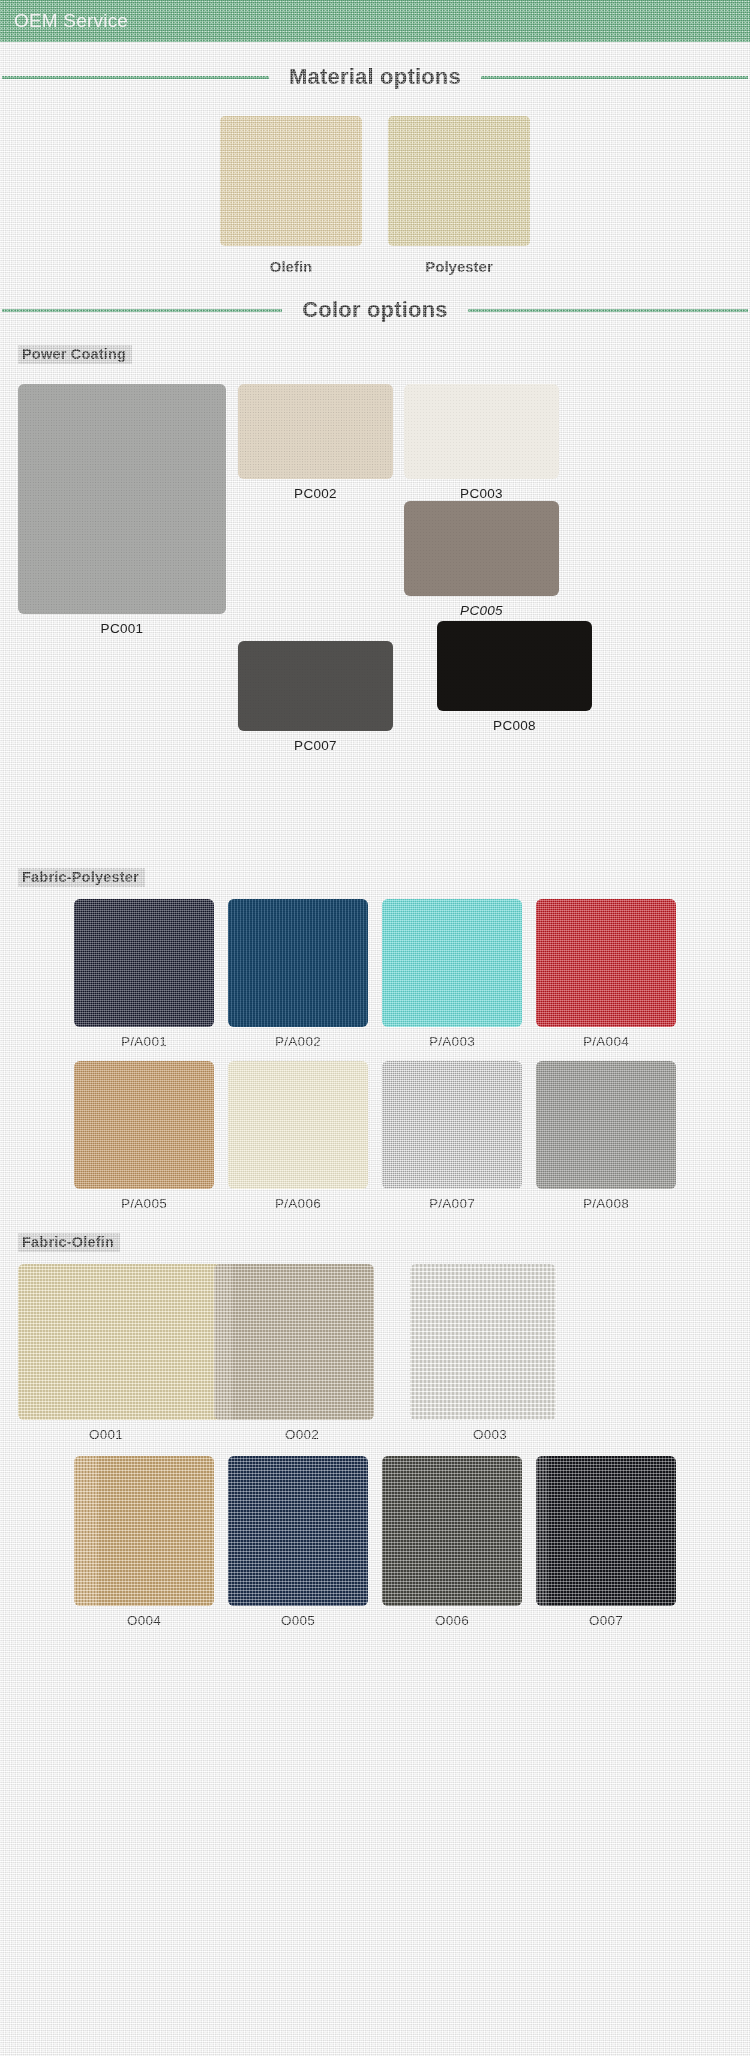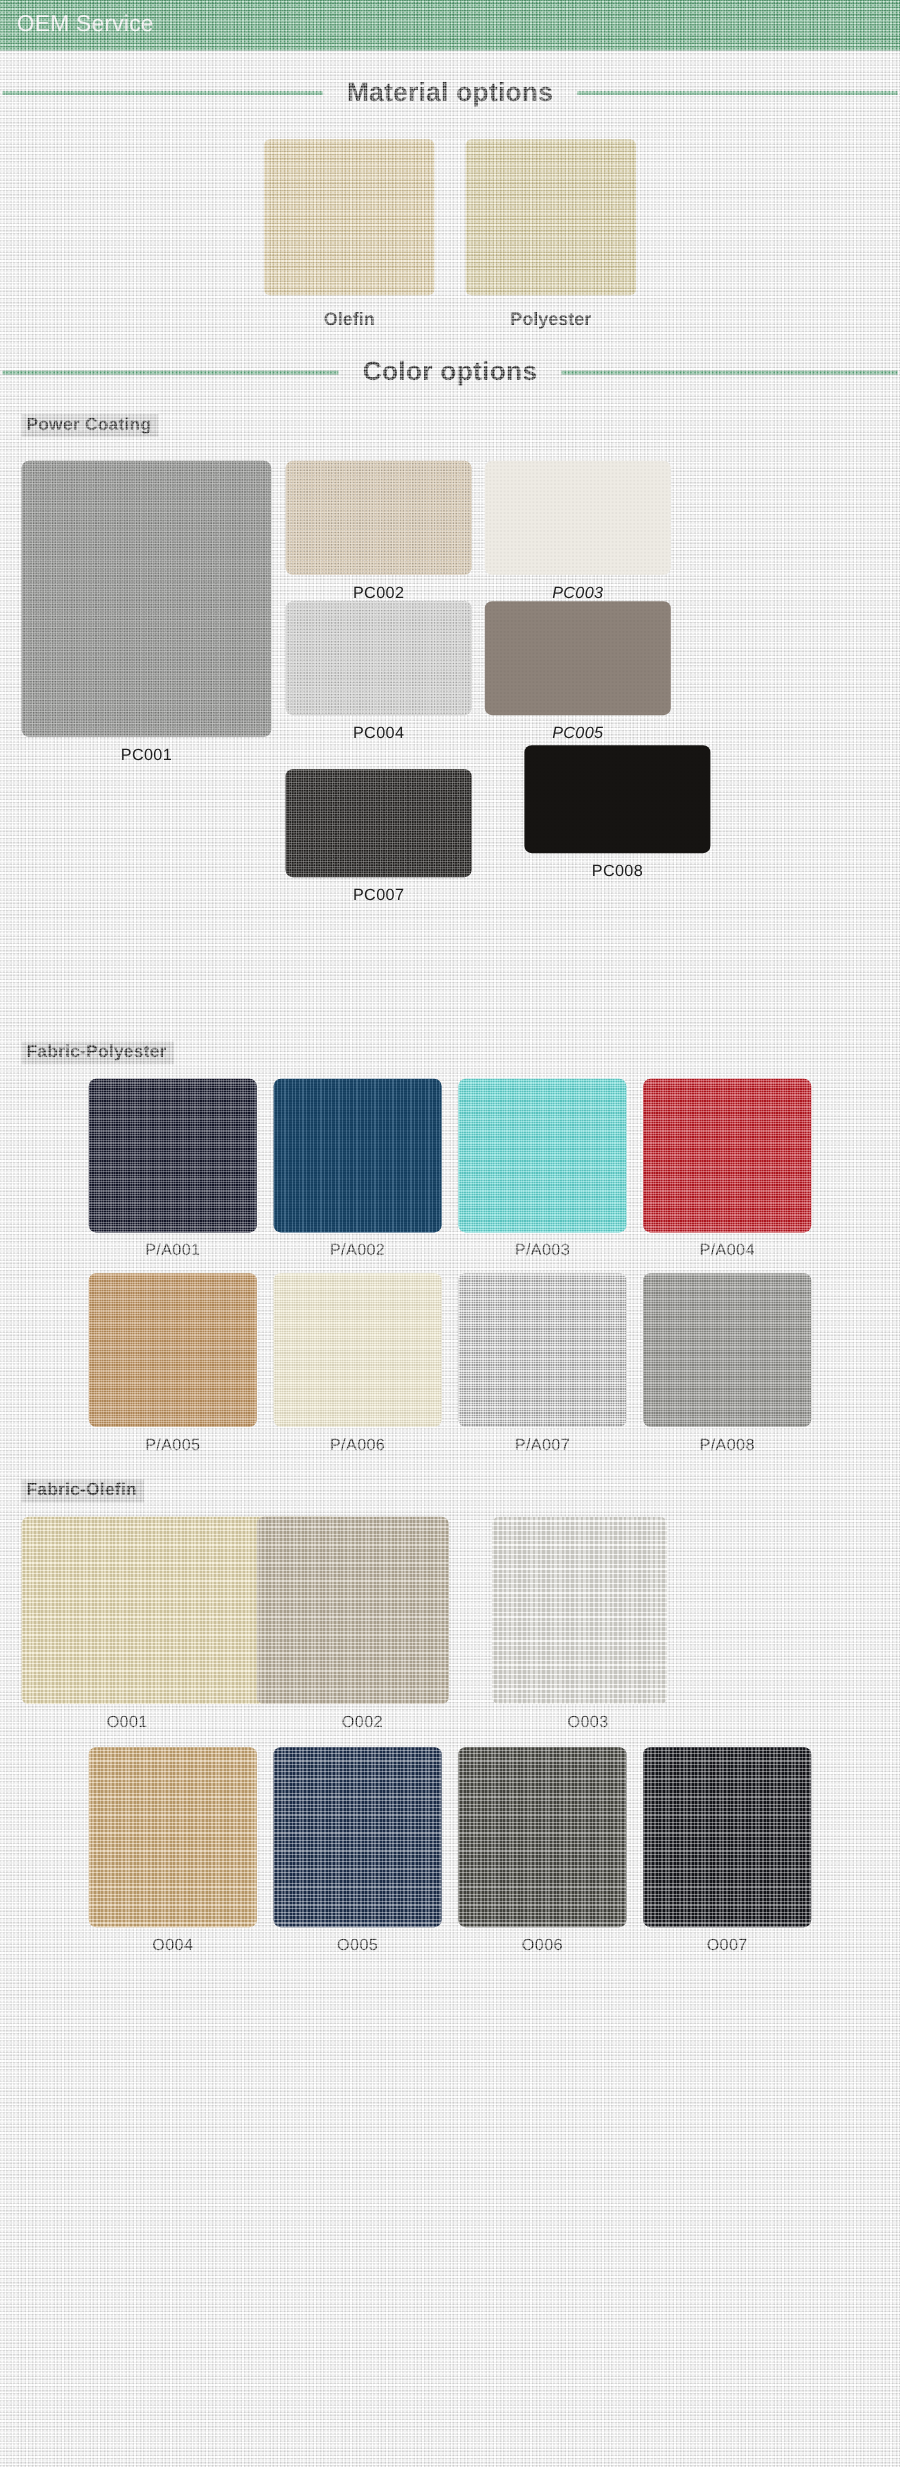--- a/index.html
+++ b/index.html
@@ -224,29 +224,25 @@
     <div class="pc-abs" style="left:18px; top:8px;">
       <div class="sw tx-grain" id="pc0" style="width: 208px; height: 230px; background-color: rgb(142, 143, 141);"></div>
       <div class="cap">PC001</div>
     </div>
 
     <div class="pc-abs" style="left:238px; top:8px;">
       <div class="sw tx-grain" id="pc1" style="width: 155px; height: 95px; background-color: rgb(214, 200, 178);"></div>
       <div class="cap">PC002</div>
     </div>
 
-    <div class="pc-abs" style="left:404px; top:8px;font-style:italic;">
+    <div class="pc-abs" style="left:404px; top:8px;">
       <div class="sw tx-smooth" id="pc2" style="width: 155px; height: 95px; background-color: rgb(238, 235, 228);"></div>
       <div class="cap">PC003</div>
     </div>
 
-    <div class="pc-abs" style="left:238px; top:125px;">
-      <div class="sw tx-grain" id="pc3" style="width: 155px; height: 95px; background-color: rgb(208, 208, 207);"></div>
-      <div class="cap">PC004</div>
-    </div>
 
     <div class="pc-abs" style="left:404px; top:125px;font-style:italic;">
       <div class="sw tx-smooth" id="pc4" style="width: 155px; height: 95px; background-color: rgb(141, 130, 121);"></div>
       <div class="cap">PC005</div>
     </div>
 
 
     <div class="pc-abs" style="left:238px; top:245px;margin-top:20px;">
       <div class="sw tx-grain" id="pc6" style="width: 155px; height: 90px; background-color: rgb(29, 27, 25);"></div>
       <div class="cap">PC007</div>

